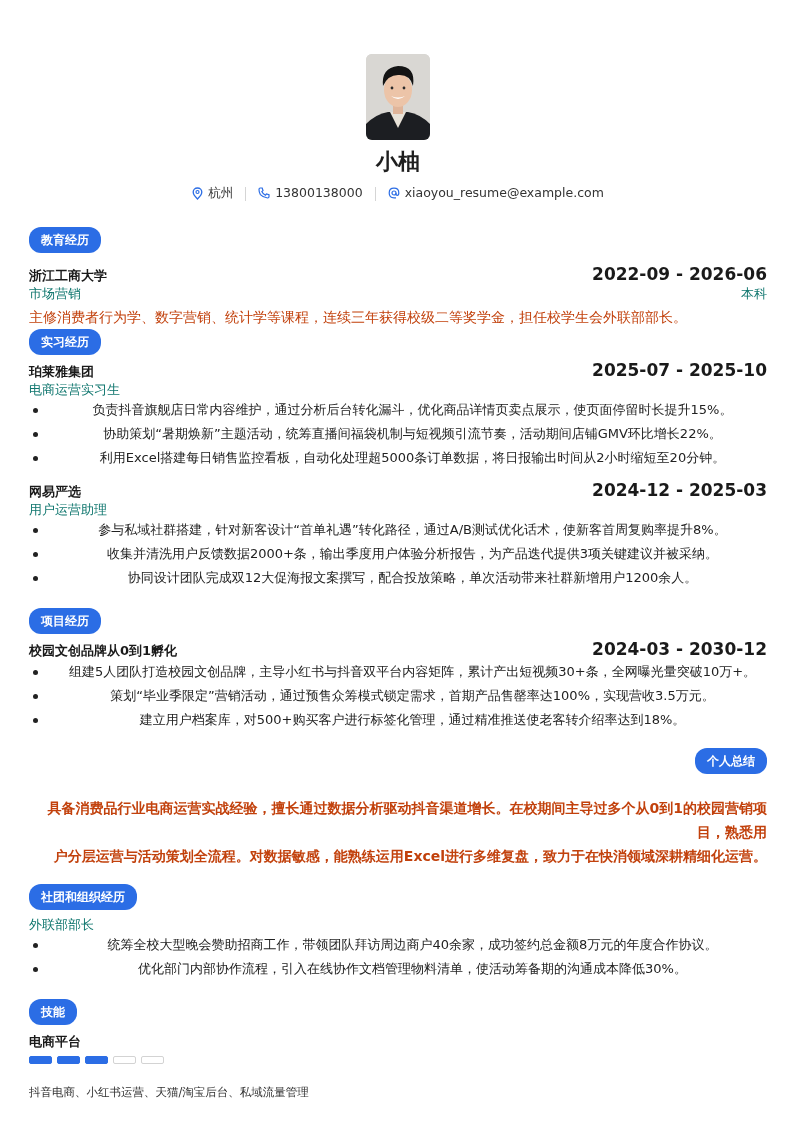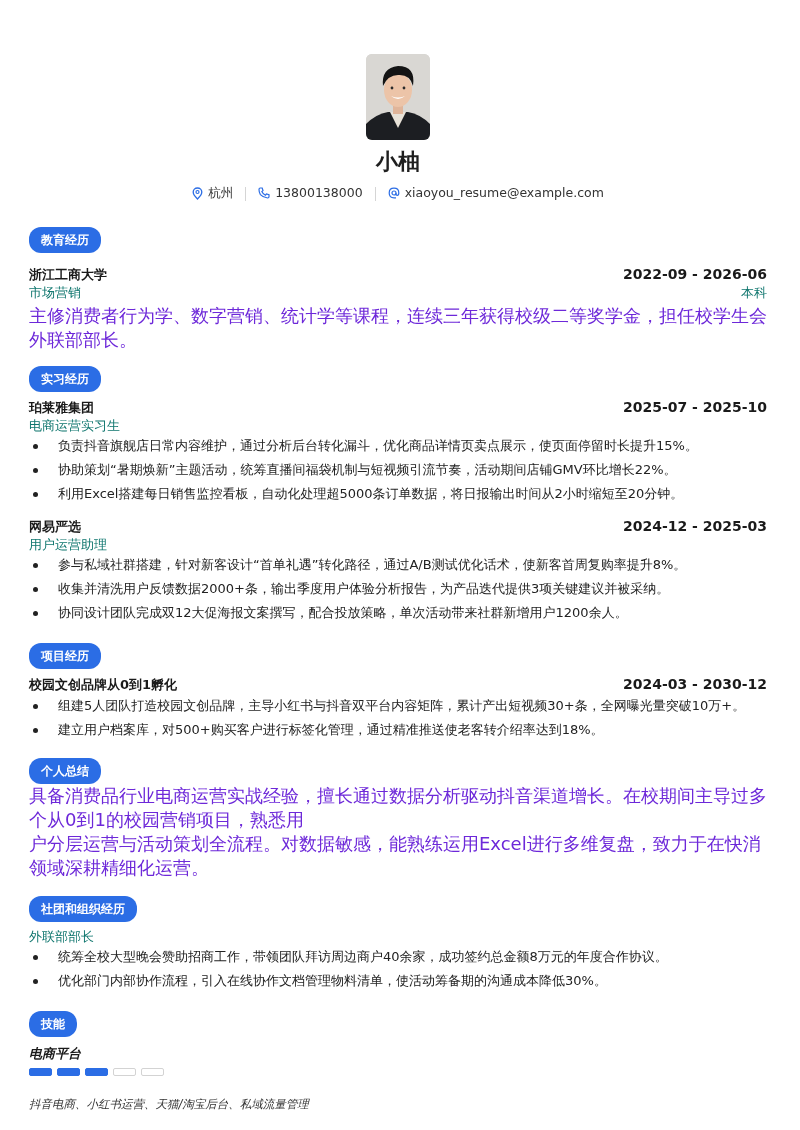--- a/index.html
+++ b/index.html
@@ -72,40 +72,41 @@
       line-height: 26px;
       border-radius: 12px;
     }
     .entry-head {
       display: flex;
       justify-content: space-between;
       align-items: baseline;
       line-height: 18px;
     }
     .entry-title { font-weight: bold; font-size: 13px; color: #1a1a1a; }
-    .entry-date { font-weight: bold; font-size: 14px; color: #1a1a1a; }
+    .entry-date { font-weight: bold; font-size: 17px; color: #1a1a1a; }
     .entry-sub {
       display: flex;
       justify-content: space-between;
       line-height: 17px;
       font-size: 13px;
       color: #0f766e;
     }
     .para {
-      font-size: 18px;
+      font-size: 14px;
       line-height: 24px;
-      color: #6d28d9;
+      color: #c2410c;
     }
     ul.bullets { list-style: none; }
     ul.bullets li {
       position: relative;
       padding-left: 29px;
       font-size: 13px;
       line-height: 24px;
       color: #222;
+      text-align: center;
     }
     ul.bullets li::before {
       content: "";
       position: absolute;
       left: 4px;
       top: 10px;
       width: 5px;
       height: 5px;
       border-radius: 50%;
       background: #222;
@@ -200,21 +201,21 @@
         <span class="entry-date">2022-09 - 2026-06</span>
       </div>
       <div class="entry-sub">
         <span>市场营销</span>
         <span>本科</span>
       </div>
       <div class="para" style="margin-top:3px;">主修消费者行为学、数字营销、统计学等课程，连续三年获得校级二等奖学金，担任校学生会外联部部长。</div>
     </div>
   </div>
 
-  <div class="section" style="margin-top:14px;">
+  <div class="section" style="">
     <div class="badge">实习经历</div>
     <div style="margin-top:6px;">
       <div class="entry-head">
         <span class="entry-title">珀莱雅集团</span>
         <span class="entry-date">2025-07 - 2025-10</span>
       </div>
       <div class="entry-sub">
         <span>电商运营实习生</span>
       </div>
       <ul class="bullets">
@@ -241,49 +242,50 @@
 
   <div class="section" style="margin-top:18px;">
     <div class="badge">项目经历</div>
     <div style="margin-top:6px;">
       <div class="entry-head">
         <span class="entry-title">校园文创品牌从0到1孵化</span>
         <span class="entry-date">2024-03 - 2030-12</span>
       </div>
       <ul class="bullets">
         <li>组建5人团队打造校园文创品牌，主导小红书与抖音双平台内容矩阵，累计产出短视频30+条，全网曝光量突破10万+。</li>
+        <li>策划“毕业季限定”营销活动，通过预售众筹模式锁定需求，首期产品售罄率达100%，实现营收3.5万元。</li>
         <li>建立用户档案库，对500+购买客户进行标签化管理，通过精准推送使老客转介绍率达到18%。</li>
       </ul>
     </div>
   </div>
 
-  <div class="section" style="margin-top:16px;">
+  <div class="section" style="margin-top:16px;text-align:right;">
     <div class="badge">个人总结</div>
-    <div class="para" style="margin-top:0;">
+    <div class="para" style="margin-top:22px;font-weight:bold;">
       <div>具备消费品行业电商运营实战经验，擅长通过数据分析驱动抖音渠道增长。在校期间主导过多个从0到1的校园营销项目，熟悉用</div>
       <div>户分层运营与活动策划全流程。对数据敏感，能熟练运用Excel进行多维复盘，致力于在快消领域深耕精细化运营。</div>
     </div>
   </div>
 
   <div class="section" style="margin-top:16px;">
     <div class="badge">社团和组织经历</div>
     <div style="margin-top:6px;">
       <div class="entry-sub">
         <span>外联部部长</span>
       </div>
       <ul class="bullets">
         <li>统筹全校大型晚会赞助招商工作，带领团队拜访周边商户40余家，成功签约总金额8万元的年度合作协议。</li>
         <li>优化部门内部协作流程，引入在线协作文档管理物料清单，使活动筹备期的沟通成本降低30%。</li>
       </ul>
     </div>
   </div>
 
   <div class="section" style="margin-top:18px;">
     <div class="badge">技能</div>
-    <div style="margin-top:8px;font-style:italic;">
+    <div style="margin-top:8px;">
       <div class="skill-name">电商平台</div>
       <div class="skill-bar">
         <span class="on"></span>
         <span class="on"></span>
         <span class="on"></span>
         <span></span>
         <span></span>
       </div>
       <div class="skill-desc">抖音电商、小红书运营、天猫/淘宝后台、私域流量管理</div>
     </div>

